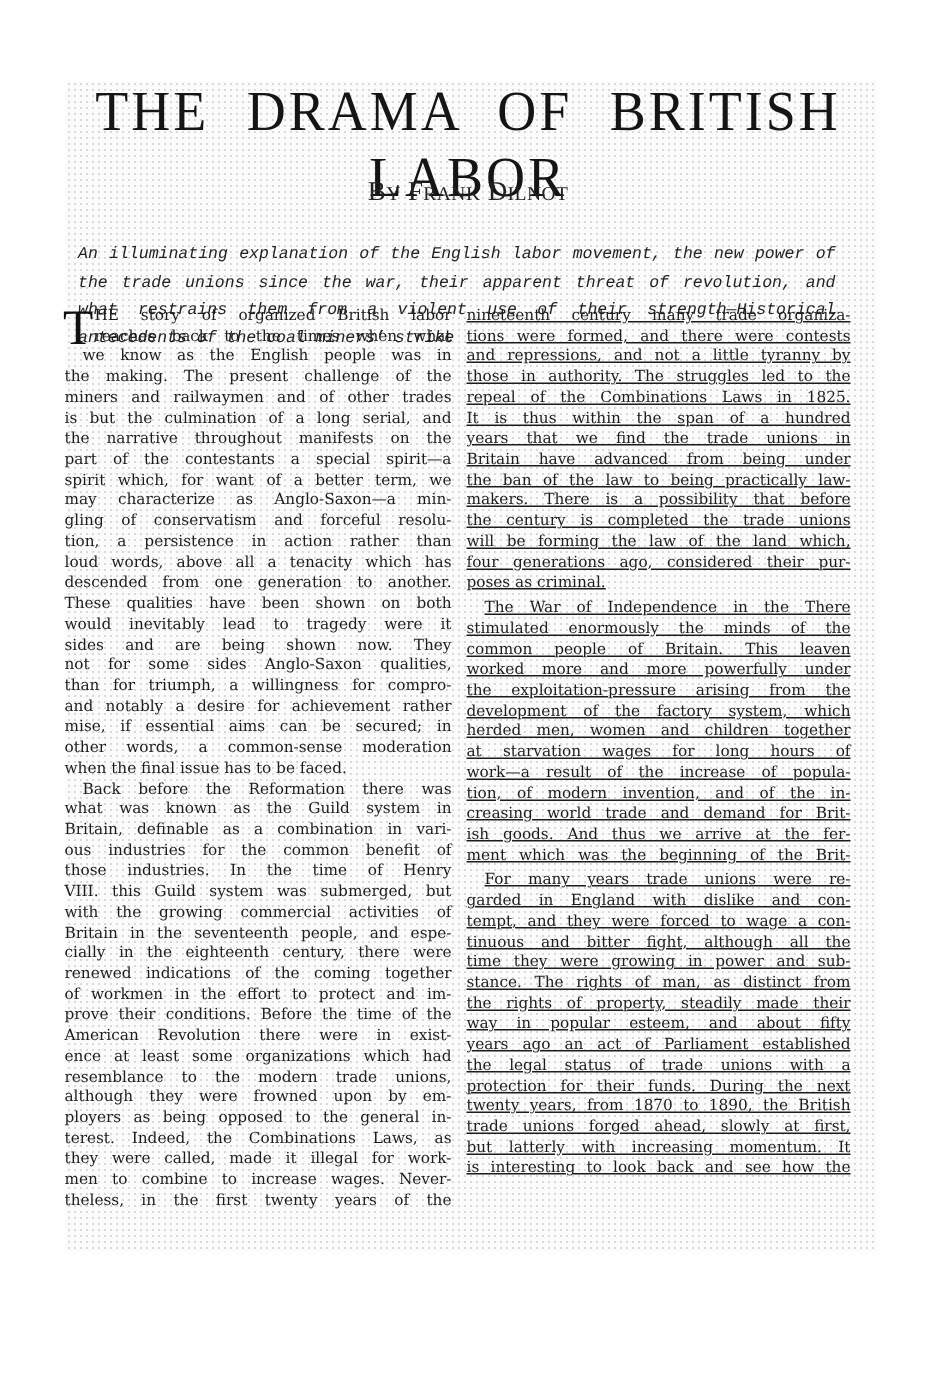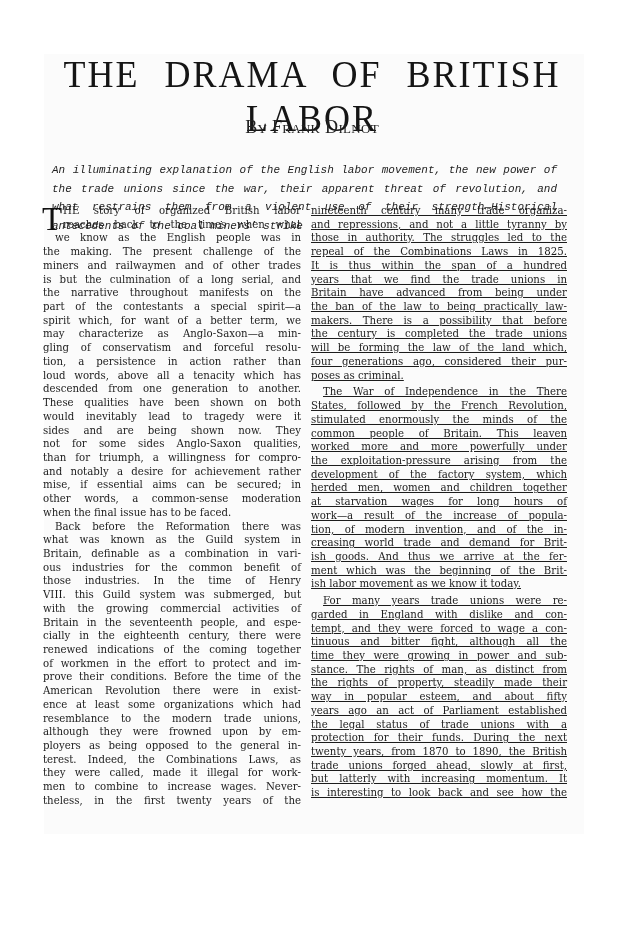--- a/index.html
+++ b/index.html
@@ -113,48 +113,47 @@
       <span class="line">terest.  Indeed, the Combinations Laws, as</span>
       <span class="line">they were called, made it illegal for work-</span>
       <span class="line">men to combine to increase wages.  Never-</span>
       <span class="line">theless, in the first twenty years of the</span>
     </div>
 </div>
 
 <div class="col col-right">
   <div id="right-lines">
       <span class="line">nineteenth century many trade organiza-</span>
+      <span class="line">tions were formed, and there were contests</span>
       <span class="line">and repressions, and not a little tyranny by</span>
       <span class="line">those in authority.  The struggles led to the</span>
       <span class="line">repeal of the Combinations Laws in 1825.</span>
       <span class="line">It is thus within the span of a hundred</span>
       <span class="line">years that we find the trade unions in</span>
       <span class="line">Britain have advanced from being under</span>
       <span class="line">the ban of the law to being practically law-</span>
       <span class="line">makers.  There is a possibility that before</span>
       <span class="line">the century is completed the trade unions</span>
       <span class="line">will be forming the law of the land which,</span>
       <span class="line">four generations ago, considered their pur-</span>
       <span class="line last">poses as criminal.</span>
       <span class="gap"></span>
       <span class="line indent">The War of Independence in the There</span>
-      <span class="line">States, followed by the French Revolution,</span>
       <span class="line">stimulated enormously the minds of the</span>
       <span class="line">common people of Britain.  This leaven</span>
       <span class="line">worked more and more powerfully under</span>
       <span class="line">the exploitation-pressure arising from the</span>
       <span class="line">development of the factory system, which</span>
       <span class="line">herded men, women and children together</span>
       <span class="line">at starvation wages for long hours of</span>
       <span class="line">work—a result of the increase of popula-</span>
       <span class="line">tion, of modern invention, and of the in-</span>
       <span class="line">creasing world trade and demand for Brit-</span>
       <span class="line">ish goods.  And thus we arrive at the fer-</span>
       <span class="line">ment which was the beginning of the Brit-</span>
-      <span class="line last">ish labor movement as we know it today.</span>
       <span class="gap"></span>
       <span class="line indent">For many years trade unions were re-</span>
       <span class="line">garded in England with dislike and con-</span>
       <span class="line">tempt, and they were forced to wage a con-</span>
       <span class="line">tinuous and bitter fight, although all the</span>
       <span class="line">time they were growing in power and sub-</span>
       <span class="line">stance.  The rights of man, as distinct from</span>
       <span class="line">the rights of property, steadily made their</span>
       <span class="line">way in popular esteem, and about fifty</span>
       <span class="line">years ago an act of Parliament established</span>

